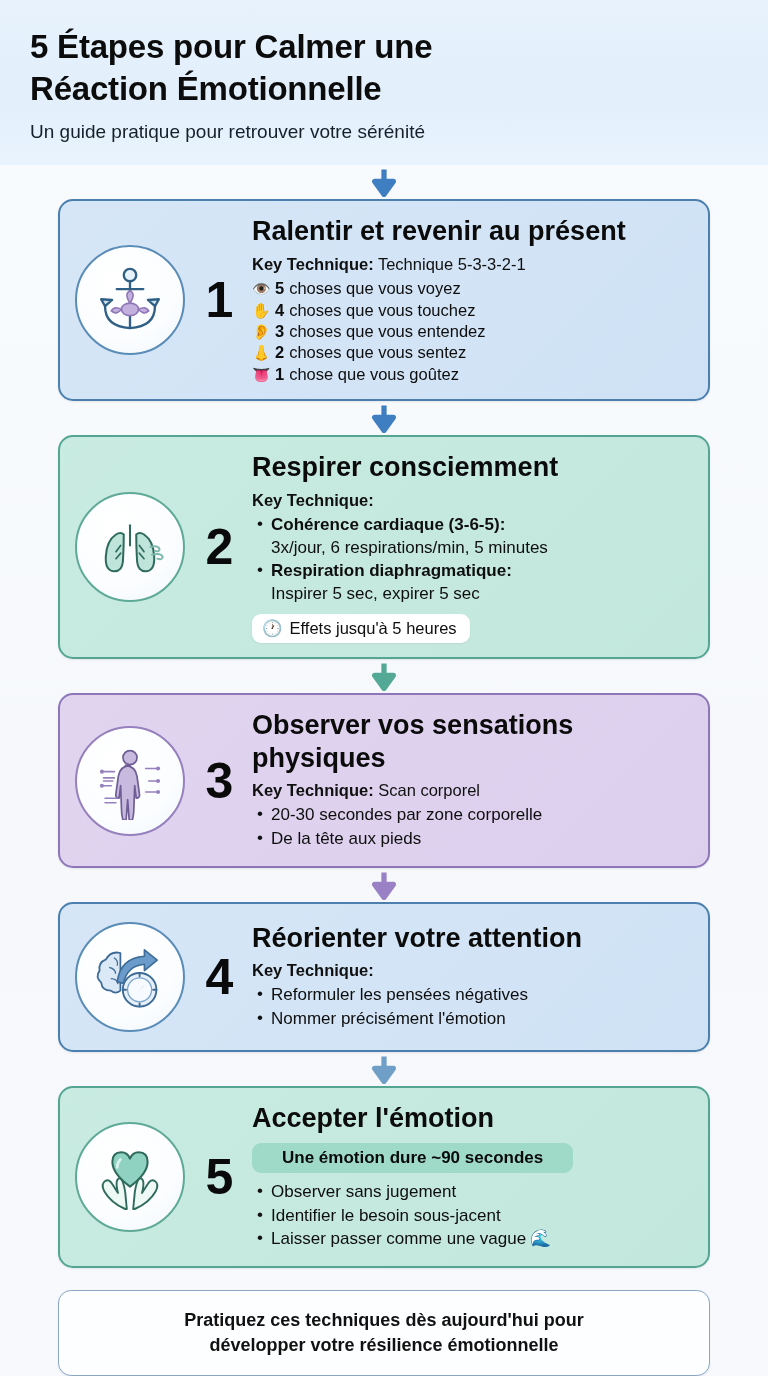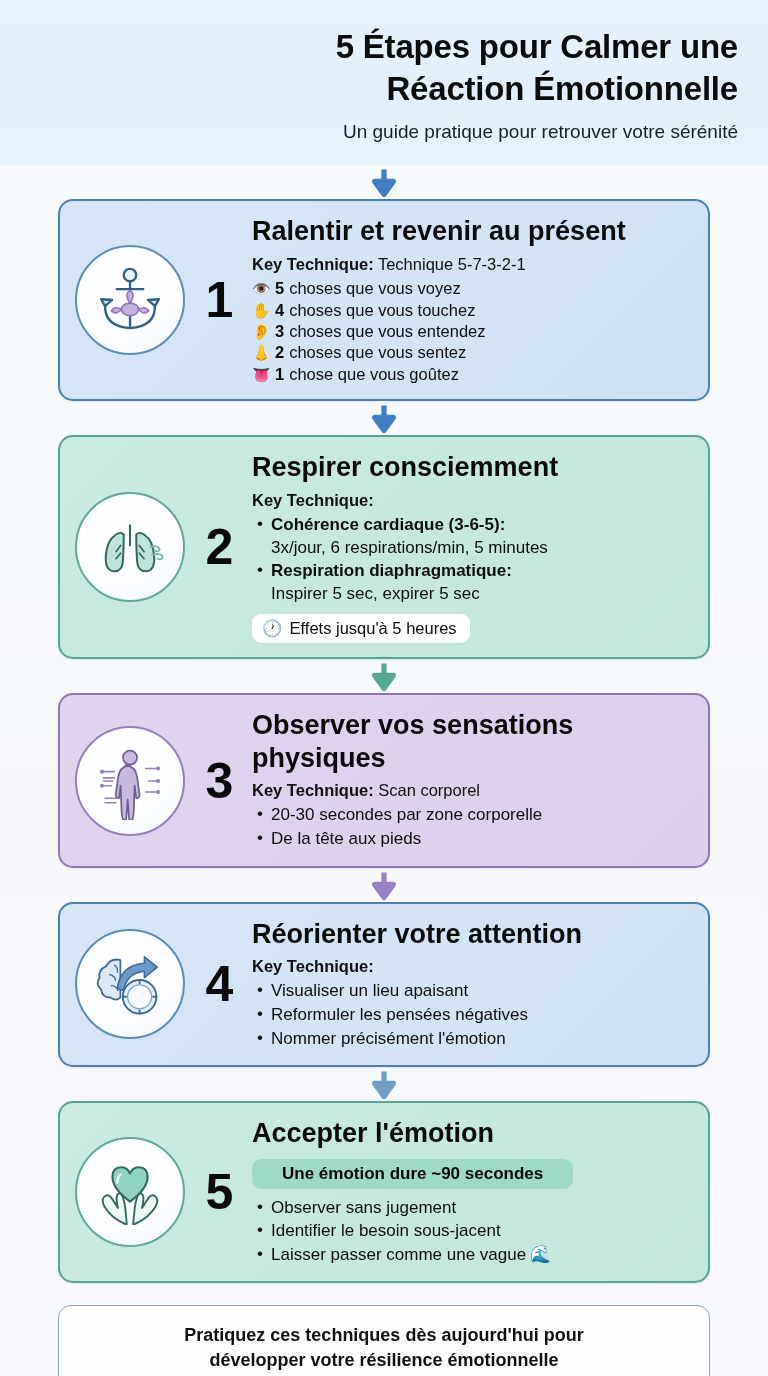--- a/index.html
+++ b/index.html
@@ -8,21 +8,21 @@
     font-family: "Liberation Sans", sans-serif;
     background: #f7f9fc;
     overflow: hidden;
   }
   .page { width: 768px; height: 1376px; position: relative; background: linear-gradient(180deg,#f8fbfe 0%,#f6f8fc 60%,#f7f9fc 100%); }
 
   
   .header {
     background: linear-gradient(180deg,#e7f2fc 0%,#e2effb 55%,#e8f3fd 100%);
     padding: 26px 30px 22px;
-    text-align: right;
+    text-align: left;
   }
   .header h1 {
     font-size: 33px; font-weight: bold; color: #0c0c0c;
     line-height: 1.28; letter-spacing: -0.2px;
   }
   .header .subtitle {
     margin-top: 11px; font-size: 19px; color: #15202b; font-weight: normal;
   }
 
   
@@ -159,21 +159,21 @@
               <path d="M50 54 q-8 -12 0 -16 q8 4 0 16z"></path>
             </g>
           </svg>
         </div>
       </div>
       <div class="stepnum">1</div>
       <div class="content">
         <div class="card-title">Ralentir et revenir au présent</div>
         <div class="keytech">
           <b>Key Technique:</b>
-          <span>Technique 5-7-3-2-1</span>
+          <span>Technique 5-3-3-2-1</span>
         </div>
         <ul class="senses">
           <li>
             <span class="emo">👁️</span>
             <span class="n">5</span>
             <span>choses que vous voyez</span>
           </li>
           <li>
             <span class="emo">✋</span>
             <span class="n">4</span>
@@ -319,23 +319,20 @@
         </div>
       </div>
       <div class="stepnum">4</div>
       <div class="content">
         <div class="card-title">Réorienter votre attention</div>
         <div class="keytech">
           <b>Key Technique:</b>
         </div>
         <ul class="bullets">
           <li>
-            <span>Visualiser un lieu apaisant</span>
-          </li>
-          <li>
             <span>Reformuler les pensées négatives</span>
           </li>
           <li>
             <span>Nommer précisément l'émotion</span>
           </li>
         </ul>
       </div>
     </div>
 
     <div class="connector">

